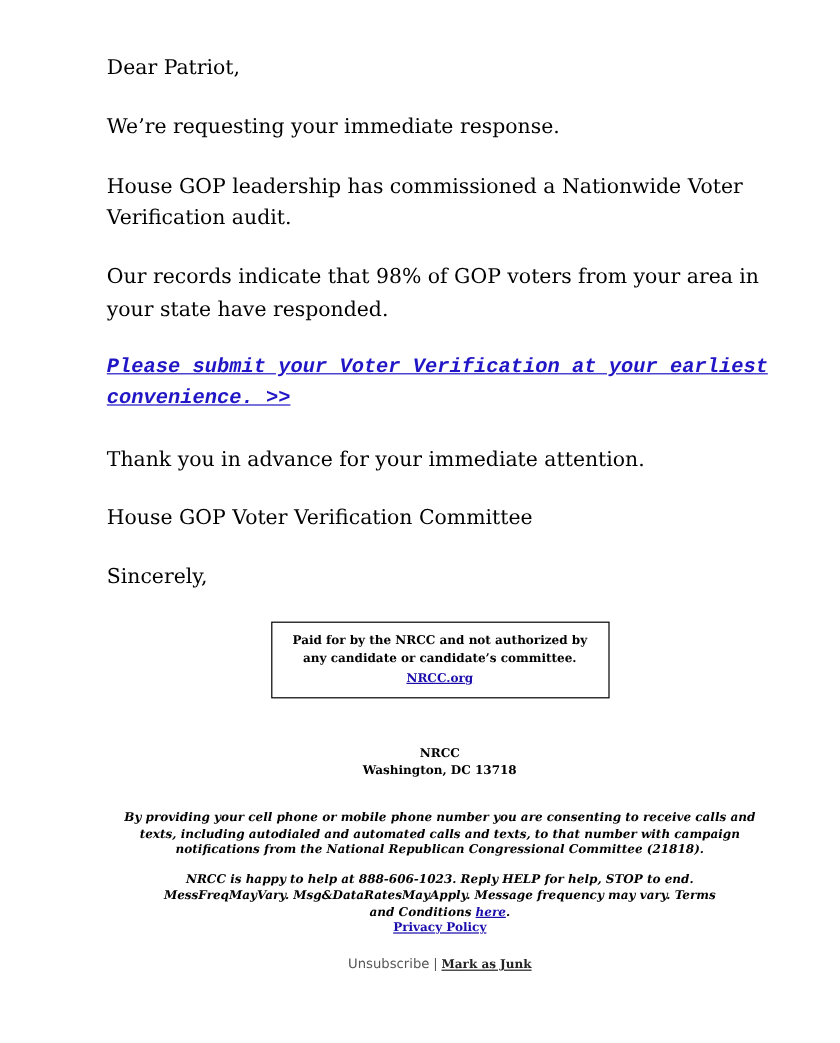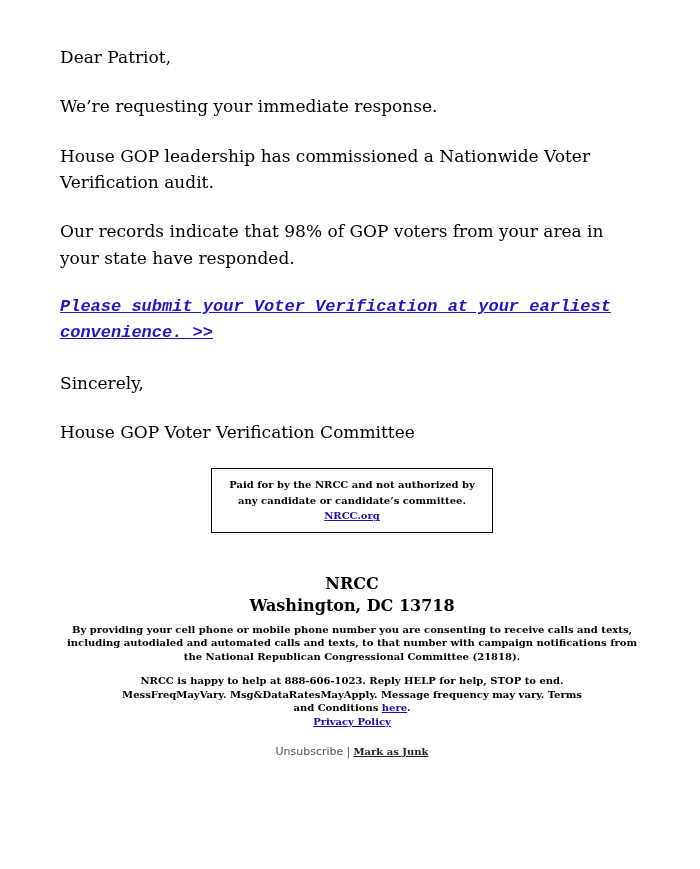--- a/index.html
+++ b/index.html
@@ -8,21 +8,21 @@
       background: #ffffff;
     }
     body {
       width: 700px;
       height: 869px;
       font-family: "DejaVu Serif", serif;
       color: #000000;
       overflow: hidden;
     }
     .email {
-      padding: 44px 56px 0 60px;
+      padding: 44px 56px 0 89px;
       box-sizing: border-box;
     }
     .body-text p {
       font-size: 17px;
       line-height: 1.55;
       margin: 0 0 23px 0;
     }
     .cta {
       font-size: 17.5px;
       font-weight: bold;
@@ -53,26 +53,27 @@
       font-weight: bold;
     }
     .footer {
       margin-top: 40px;
       text-align: center;
       font-size: 10px;
       font-weight: bold;
       line-height: 1.4;
     }
     .footer .address div {
-      font-size: 16px;
+      font-size: 10px;
     }
     .footer .fine {
       max-width: 572px;
-      margin: 5px auto 0 auto;
+      margin: 25px auto 0 auto;
       line-height: 1.35;
+      font-style: italic;
     }
     .footer .fine.help {
       max-width: 470px;
       margin-top: 11px;
     }
     .footer a {
       color: #1a0dab;
       text-decoration: underline;
     }
     .footer .links {
@@ -107,22 +108,23 @@
 <div class="email">
 
   <div class="body-text">
     <p>Dear Patriot,</p>
     <p>We’re requesting your immediate response.</p>
     <p>House GOP leadership has commissioned a Nationwide Voter Verification audit.</p>
     <p>Our records indicate that 98% of GOP voters from your area in your state have responded.</p>
 
     <p class="cta"><a href="#">Please submit your Voter Verification at your earliest convenience. &gt;&gt;</a></p>
 
+    <p>Thank you in advance for your immediate attention.</p>
+    <p>House GOP Voter Verification Committee</p>
     <p>Sincerely,</p>
-    <p>House GOP Voter Verification Committee</p>
   </div>
 
   <div class="paid-box">
     <span>Paid for by the NRCC and not authorized by any candidate or candidate’s committee. </span><a href="#">NRCC.org</a>
   </div>
 
   <div class="footer">
 
     <div class="address">
       <div>NRCC</div>

